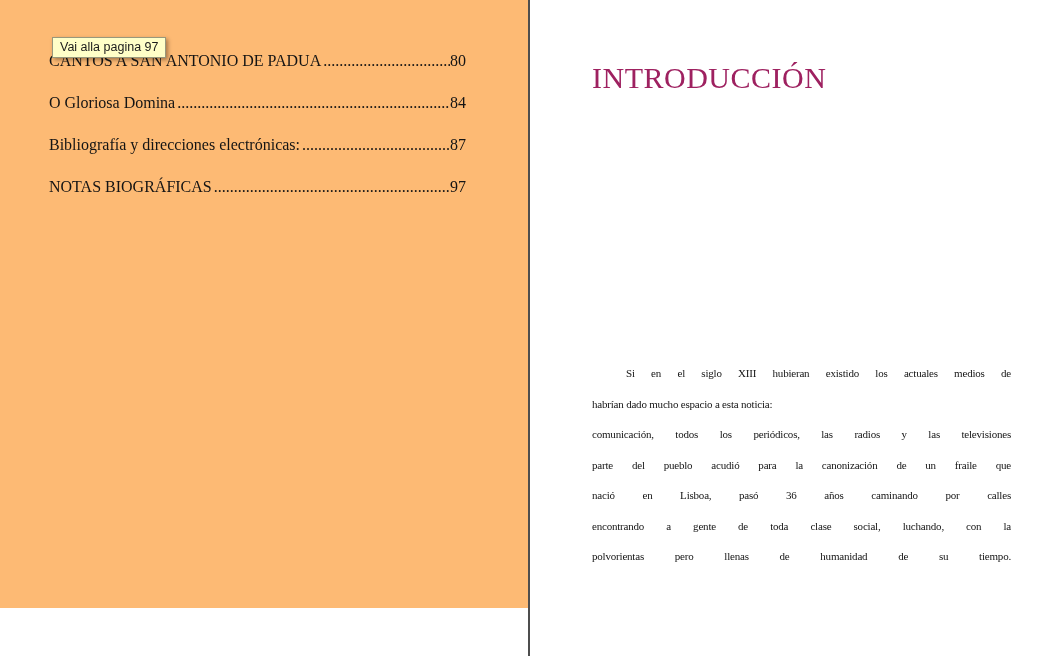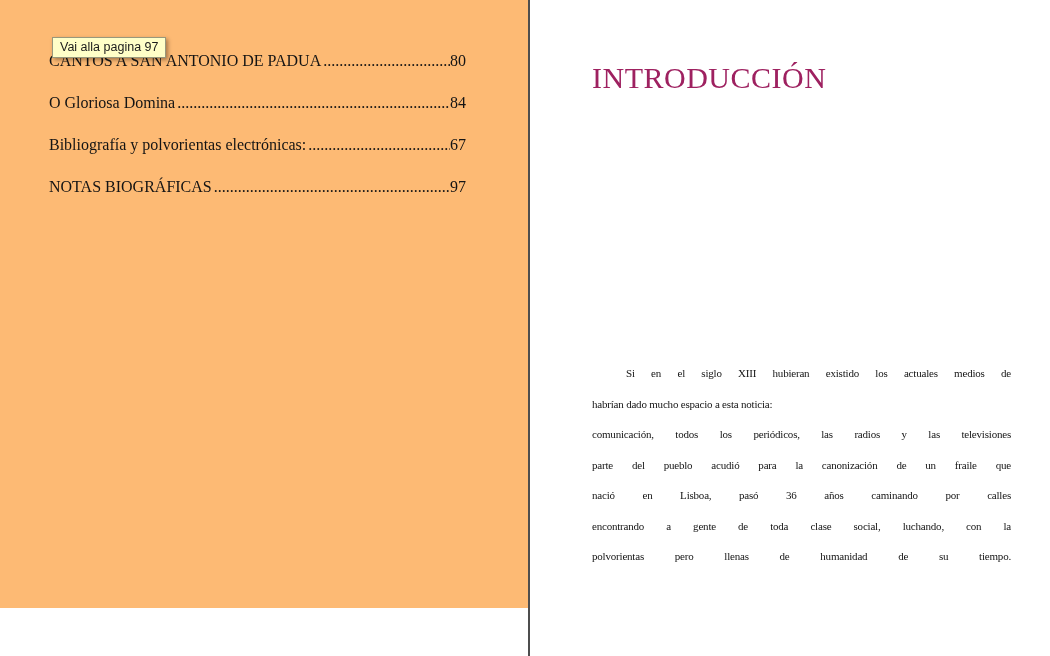--- a/index.html
+++ b/index.html
@@ -121,23 +121,23 @@
           <span class="toc-label">CANTOS A SAN ANTONIO DE PADUA </span>
           <span class="toc-dots">........................................................................................................................................</span>
           <span class="toc-page">80</span>
         </div>
         <div class="toc-row">
           <span class="toc-label">O Gloriosa Domina </span>
           <span class="toc-dots">........................................................................................................................................</span>
           <span class="toc-page">84</span>
         </div>
         <div class="toc-row">
-          <span class="toc-label">Bibliografía y polvorientas electrónicas: </span>
+          <span class="toc-label">Bibliografía y direcciones electrónicas: </span>
           <span class="toc-dots">........................................................................................................................................</span>
-          <span class="toc-page">67</span>
+          <span class="toc-page">87</span>
         </div>
         <div class="toc-row">
           <span class="toc-label">NOTAS BIOGRÁFICAS</span>
           <span class="toc-dots">........................................................................................................................................</span>
           <span class="toc-page">97</span>
         </div>
       </div>
   </div>
 
   <div class="tooltip" style="background: rgb(255, 255, 200);">Vai alla pagina 97</div>

